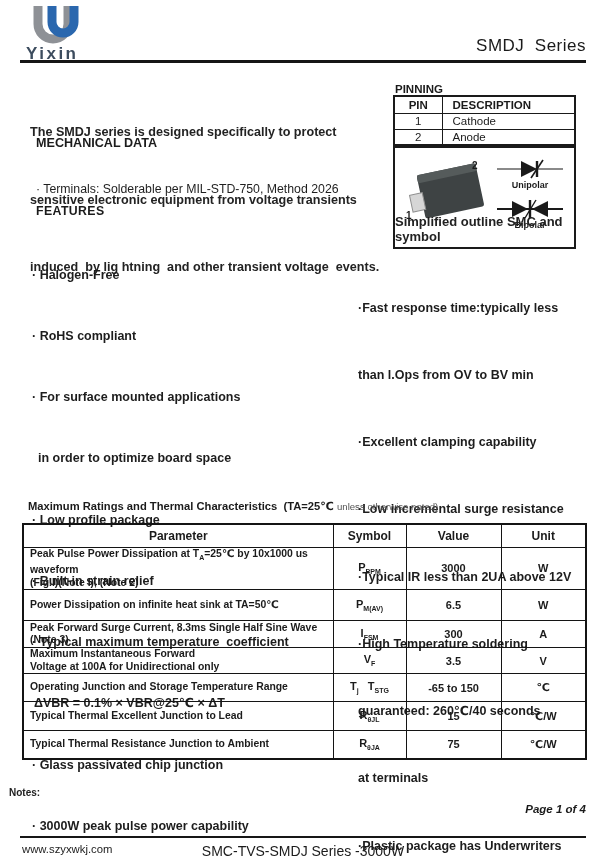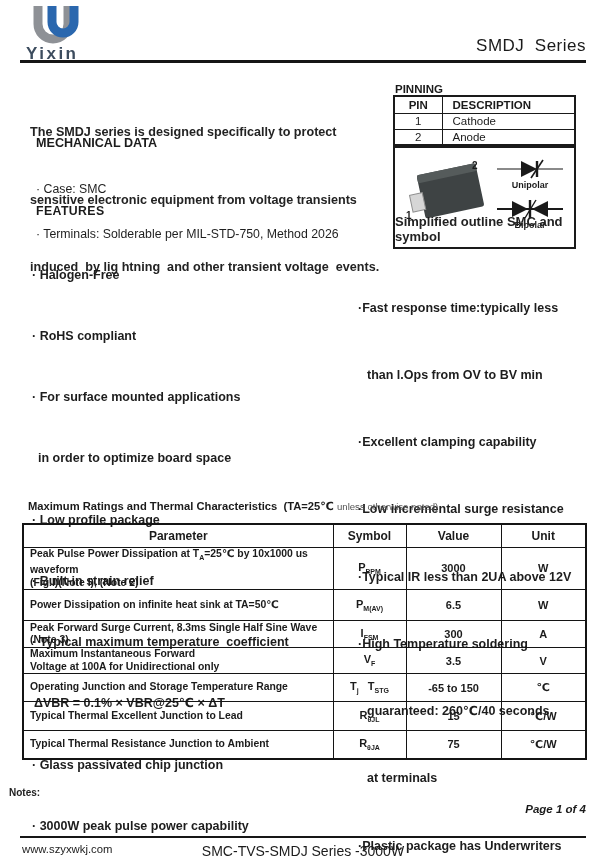--- a/index.html
+++ b/index.html
@@ -13,21 +13,21 @@
   .page-title { position:absolute; right:20px; top:36px; font-size:17px; color:#1a1a1a; white-space:pre; letter-spacing:0.5px; }
   .header-rule { position:absolute; left:20px; top:60px; width:566px; height:3px; background:#161616; }
 
   
   .intro { position:absolute; left:30px; top:76px; font-size:12.6px; font-weight:700; line-height:22.5px; color:#232323; white-space:pre; }
   .mech-heading { position:absolute; left:36px; top:136px; font-size:12.6px; font-weight:700; }
   .mech-items { position:absolute; left:36px; top:151px; font-size:12.3px; line-height:15.3px; color:#1f1f1f; white-space:pre; }
   .features-heading { position:absolute; left:36px; top:204px; font-size:12.3px; font-weight:700; letter-spacing:0.4px; }
   .feat-left { position:absolute; left:32px; top:224px; font-size:12.5px; font-weight:700; line-height:20.4px; color:#1d1d1d; white-space:pre; }
   .feat-right { position:absolute; left:358px; top:252px; font-size:12.5px; font-weight:700; line-height:22.4px; color:#1d1d1d; white-space:pre; }
-  .ml2 { margin-left:2px; } .ml6 { margin-left:6px; } .ml9 { margin-left:9px; }
+  .ml2 { margin-left:2px; } .ml6 { margin-left:6px; } .ml9 { }
 
   
   .pinning-label { position:absolute; left:395px; top:83px; font-size:11.5px; font-weight:700; }
   .pinning-table { position:absolute; left:393px; top:95px; width:183px; border-collapse:collapse; font-size:11.5px;padding-left:16px; }
   .pinning-table td, .pinning-table th { border:1px solid #1a1a1a; padding:0; }
   .pinning-table { border:2px solid #1a1a1a; }
   .pinning-table th { height:17px; font-weight:700; }
   .pinning-table td { height:16px; }
   .pin-col { width:48px; text-align:center; }
   .desc-col { text-align:left; padding-left:10px !important; }
@@ -80,21 +80,20 @@
   <div class="header-rule"></div>
 
   <div class="intro">
     <div>The SMDJ series is designed specifically to protect</div>
     <div>sensitive electronic equipment from voltage transients</div>
     <div>induced  by lig htning  and other transient voltage  events.</div>
   </div>
 
   <div class="mech-heading">MECHANICAL DATA</div>
   <div class="mech-items">
-    <div>· Case: SMC</div>
     <div>· Terminals: Solderable per MIL-STD-750, Method 2026</div>
   </div>
 
   <div class="features-heading">FEATURES</div>
   <div class="feat-left">
     <div>· Halogen-Free</div>
     <div>· RoHS compliant</div>
     <div>· For surface mounted applications</div>
     <div class="ml6">in order to optimize board space</div>
     <div>· Low profile package</div>

